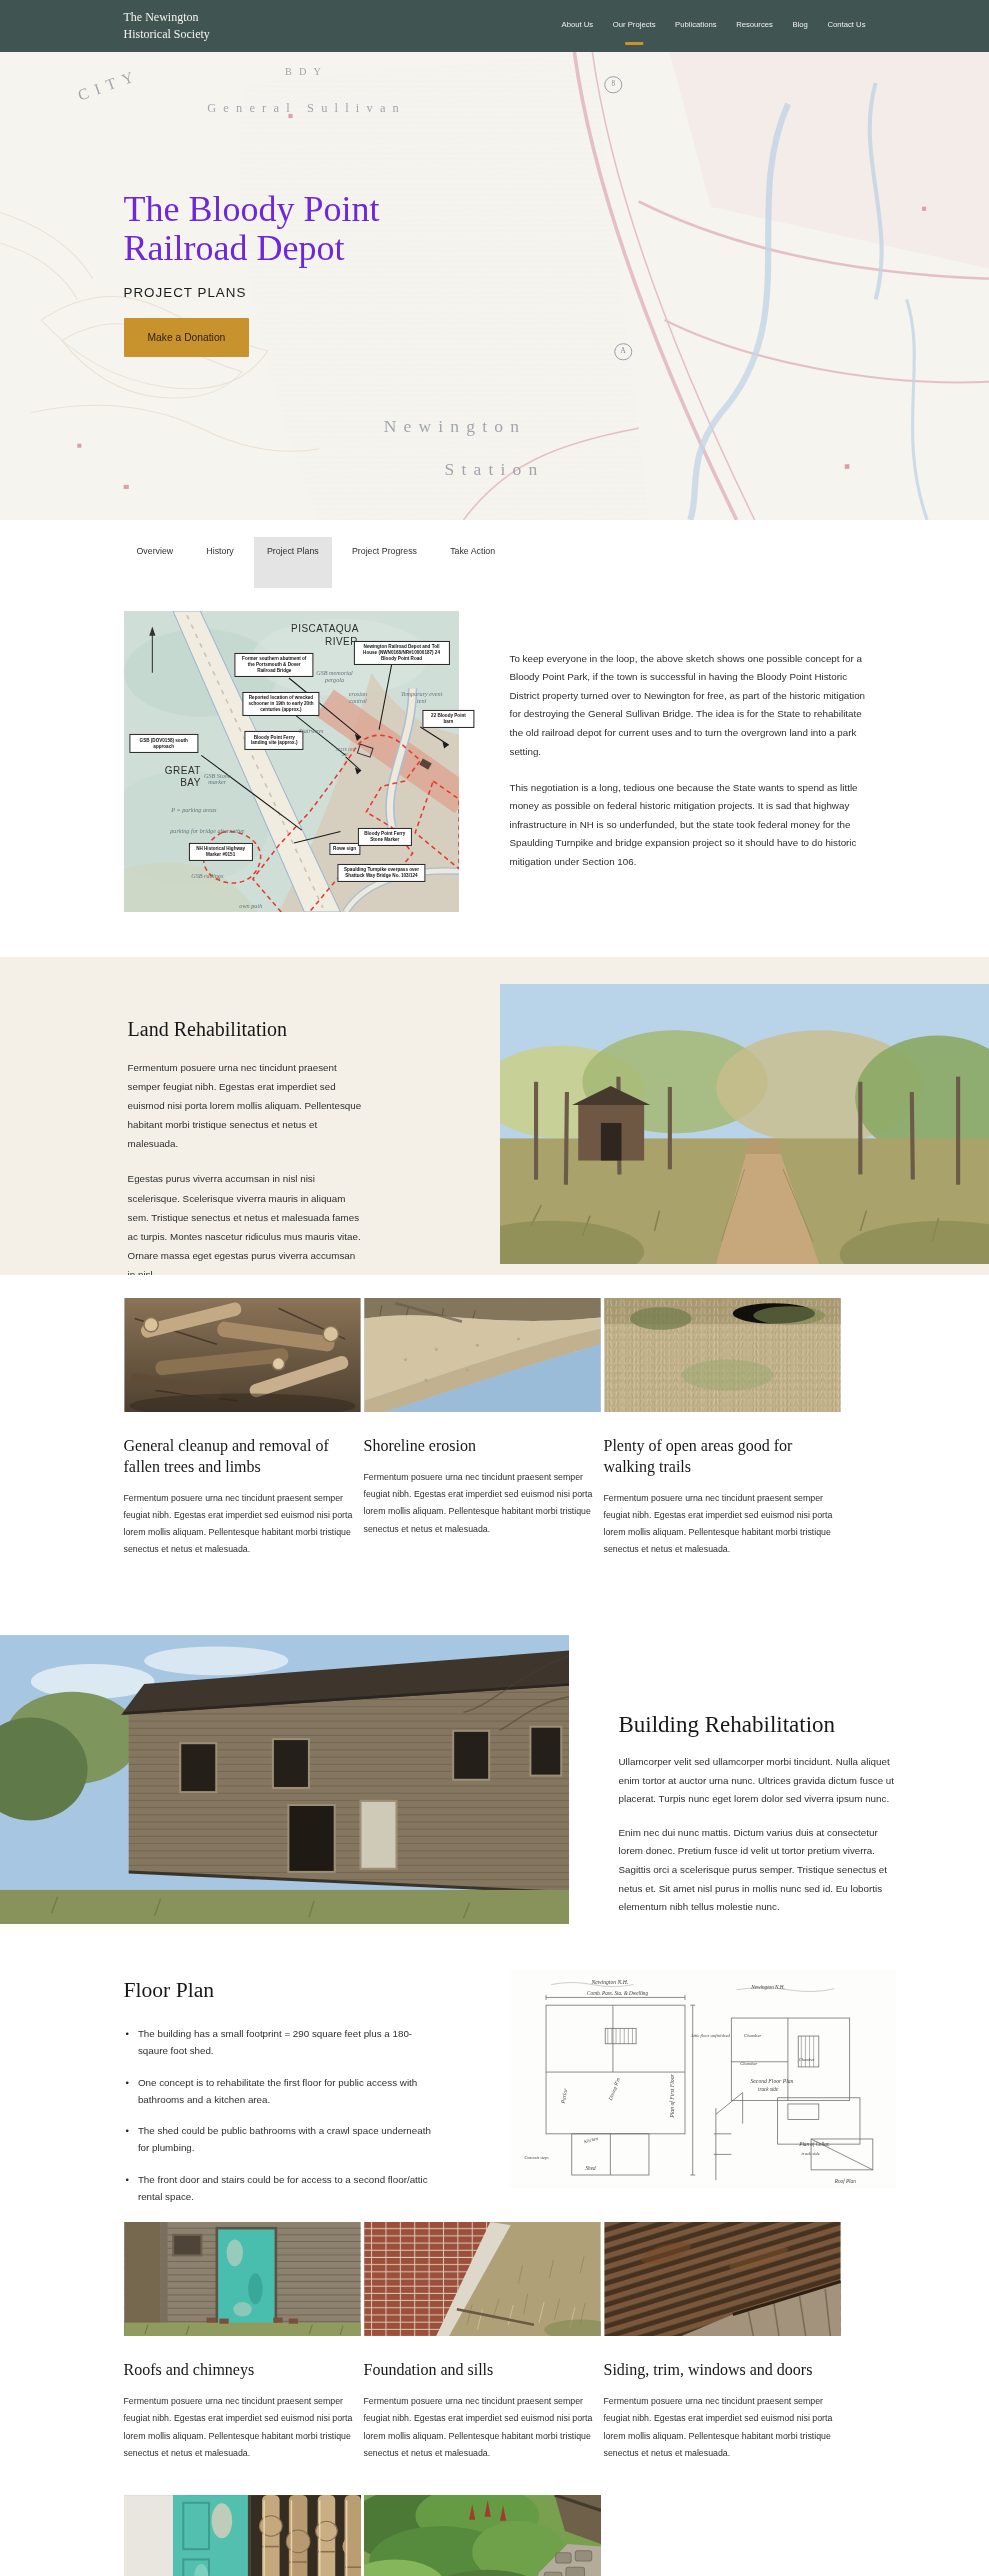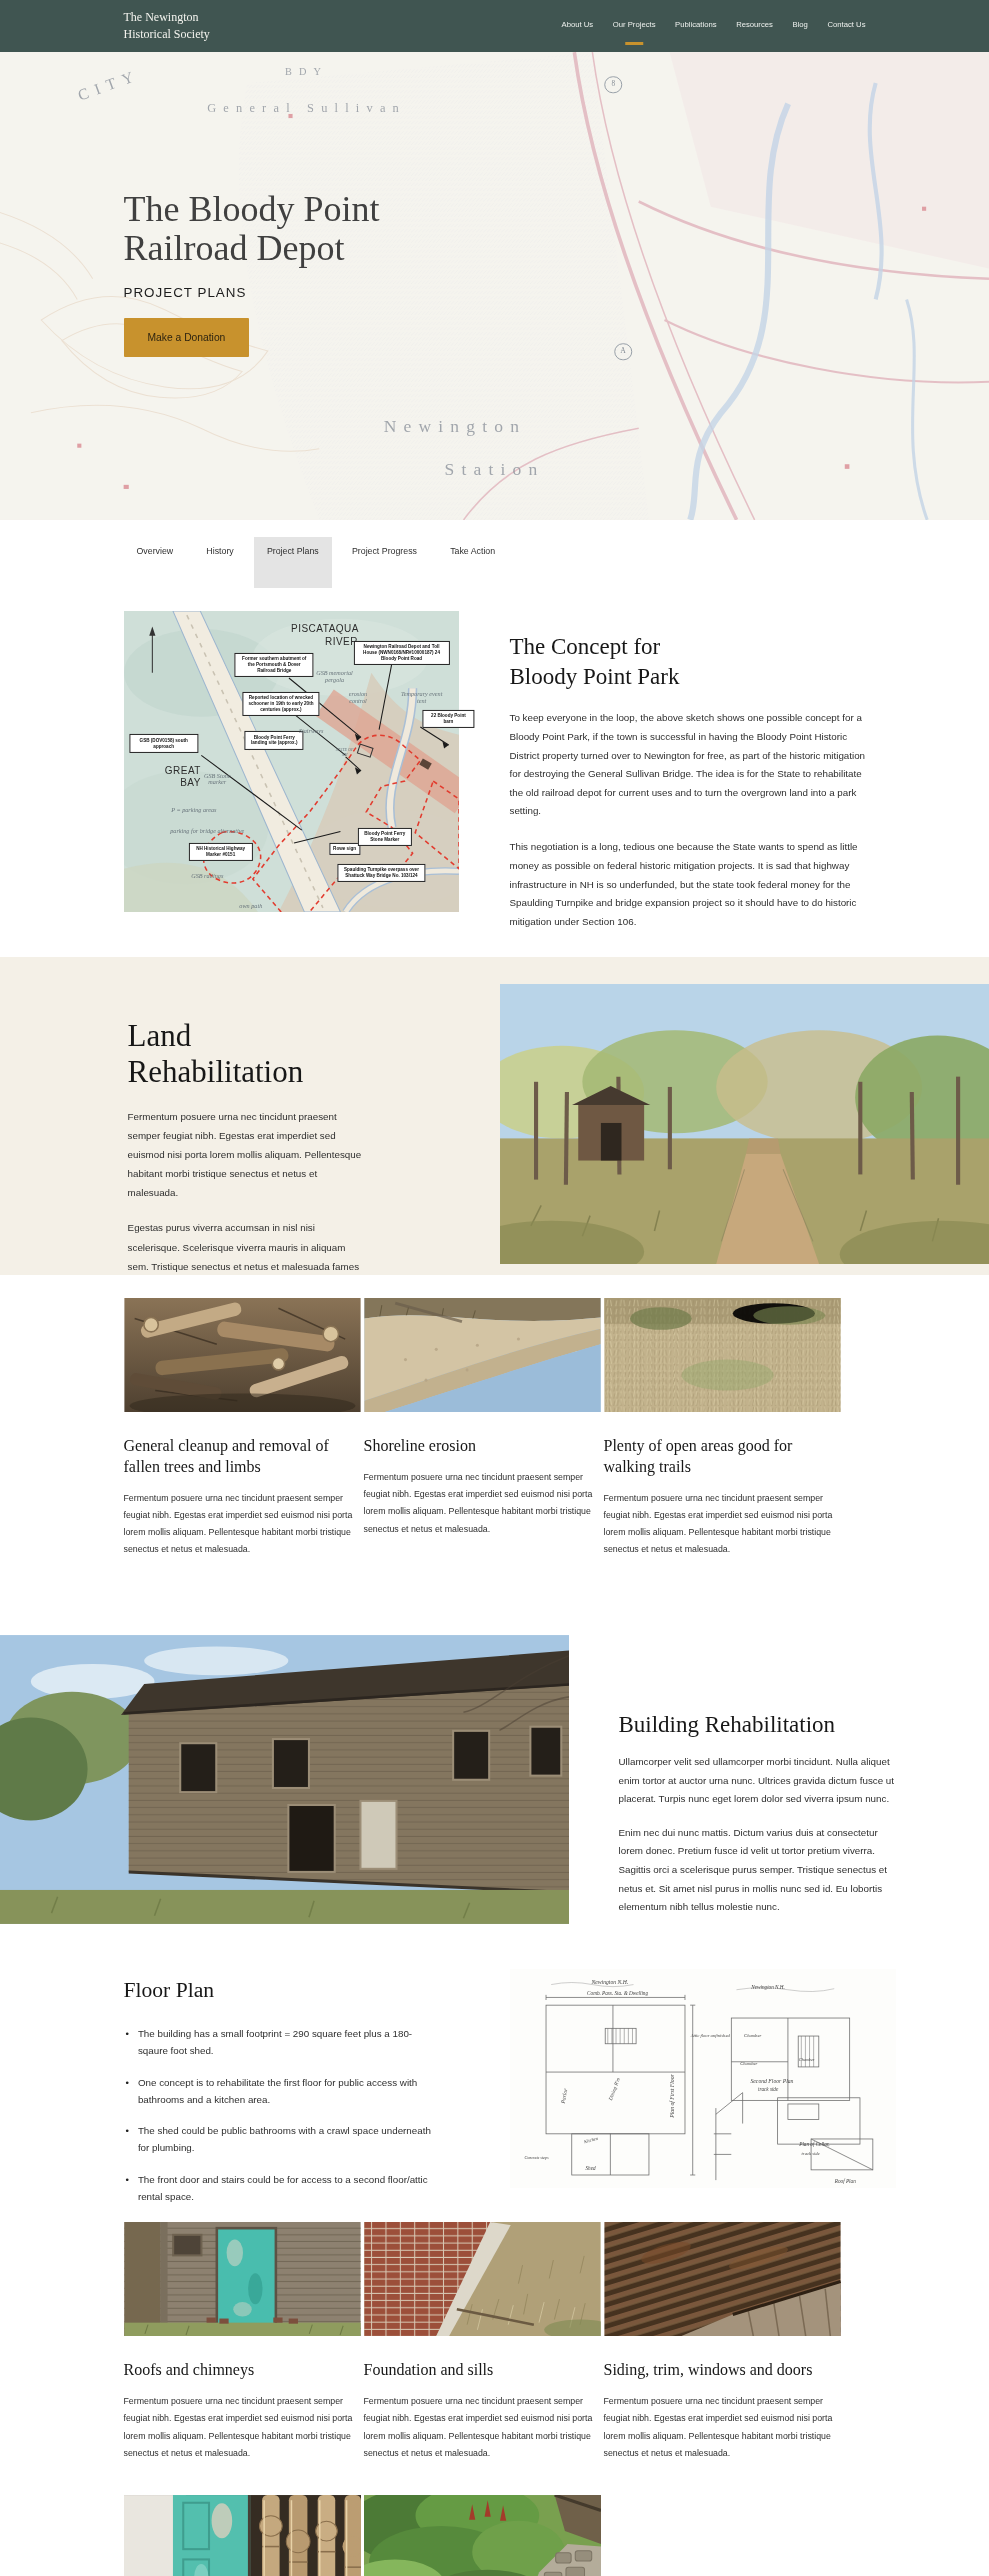--- a/index.html
+++ b/index.html
@@ -22,21 +22,21 @@
   .nav-link.active::after{content:"";position:absolute;left:50%;transform:translateX(-50%);bottom:-13.4px;width:17.5px;height:3.1px;background:#c8922d}
 
   
   .hero{height:468px;background:#f3f1ea}
   .hero svg.bgmap{position:absolute;inset:0}
   .hero-labels{position:absolute;inset:0;z-index:1}
   .hm{position:absolute;transform:translate(-50%,-50%);color:#8d939c;font-family:"Liberation Serif",serif}
   .hm-sp{letter-spacing:7.2px;opacity:.8}
   .hm-circ{border:1px solid #98a0a8;border-radius:50%;width:15.5px;height:15.5px;line-height:14px;text-align:center;color:#868d96}
   .hero-content{z-index:2}
-  .hero-content h1{font-size:36px;line-height:1.08;padding-top:138px;color:#404040}
+  .hero-content h1{font-size:36px;line-height:1.08;padding-top:138px;color:#6d28d9}
   .hero-sub{font-size:13.4px;letter-spacing:1px;color:#1d1d1d;margin-top:17.5px}
   .hero-btn{margin-top:17.5px;font-size:10.3px;padding:14px 24px;border-radius:1px}
 
   
   .tabbar{height:68px;background:#fff}
   .tabs{display:flex;gap:7.2px;padding-top:16.5px;align-items:stretch}
   .tab{font-size:8.8px;color:#2f2f2f;padding:9.8px 13px}
   .tab.active{background:#e4e4e4}
 
   
@@ -47,21 +47,21 @@
   .cm.box{background:#fff;border:0.8px solid #222;font-weight:bold;font-size:4.6px;line-height:1.3;padding:2.1px 2.6px;text-align:center;color:#111}
   .cm.hand{color:#68747b;font-family:"Liberation Serif",serif;font-style:italic;font-size:6.2px;text-align:center;line-height:1.1}
   .cm.big{font-weight:normal;font-size:10px;color:#2c2c2c;text-align:right;letter-spacing:0.5px;line-height:1.25}
   .concept-text{position:absolute;left:386px;top:44px;width:361px}
   .concept-text h2{font-size:23px;line-height:1.3}
   .concept-text p{font-size:9.8px;line-height:1.9;color:#2e2e2e;margin-top:17.5px}
 
   
   .land{height:318px;background:#f4f0e7}
   .land-text{position:absolute;left:4.1px;top:61px;width:237px}
-  .land-text h2{font-size:31px}
+  .land-text h2{font-size:20px}
   .land-text p{font-size:9.8px;line-height:1.95;color:#2e2e2e;margin-top:16.5px}
   .land-photo{position:absolute;left:376px;top:27px;width:489px;height:280px;margin:0}
 
   
   .cardsrow{background:#fff}
   .row1{height:360px}
   .row2{height:273px}
   .row3{height:330px}
   .cards{display:grid;grid-template-columns:repeat(3,237px);column-gap:3px}
   .row1 .cards{padding-top:23px}
@@ -237,21 +237,20 @@
           <span class="cm hand" style="left: 56%; top: 40%; transform: translate(-50%, -50%); width: 36px;">Stairways</span>
           <span class="cm hand" style="left: 66%; top: 47%; transform: translate(-50%, -50%); width: 24px; font-size: 4.1px;">STATE OF NH</span>
           <span class="cm hand" style="left: 28%; top: 56%; transform: translate(-50%, -50%); width: 36px;">GSB Stone marker</span>
           <span class="cm hand" style="left: 21%; top: 66%; transform: translate(-50%, -50%); width: 62px;">P = parking areas</span>
           <span class="cm hand" style="left: 25%; top: 73%; transform: translate(-50%, -50%); width: 77px;">parking for bridge alternative</span>
           <span class="cm hand" style="left: 25%; top: 88%; transform: translate(-50%, -50%); width: 52px;">GSB railings</span>
           <span class="cm hand" style="left: 38%; top: 98%; transform: translate(-50%, -50%); width: 41px;">own path</span>
         </div>
     </figure>
     <div class="concept-text">
-      <h2><span>The Concept for</span><br><span>Bloody Point Park</span></h2>
       <p>To keep everyone in the loop, the above sketch shows one possible concept for a Bloody Point Park, if the town is successful in having the Bloody Point Historic District property turned over to Newington for free, as part of the historic mitigation for destroying the General Sullivan Bridge. The idea is for the State to rehabilitate the old railroad depot for current uses and to turn the overgrown land into a park setting.</p>
       <p>This negotiation is a long, tedious one because the State wants to spend as little money as possible on federal historic mitigation projects. It is sad that highway infrastructure in NH is so underfunded, but the state took federal money for the Spaulding Turnpike and bridge expansion project so it should have to do historic mitigation under Section 106.</p>
     </div>
   </div>
 </section>
 
 <section class="land">
   <div class="wrap">
     <div class="land-text">
       <h2>Land Rehabilitation</h2>

